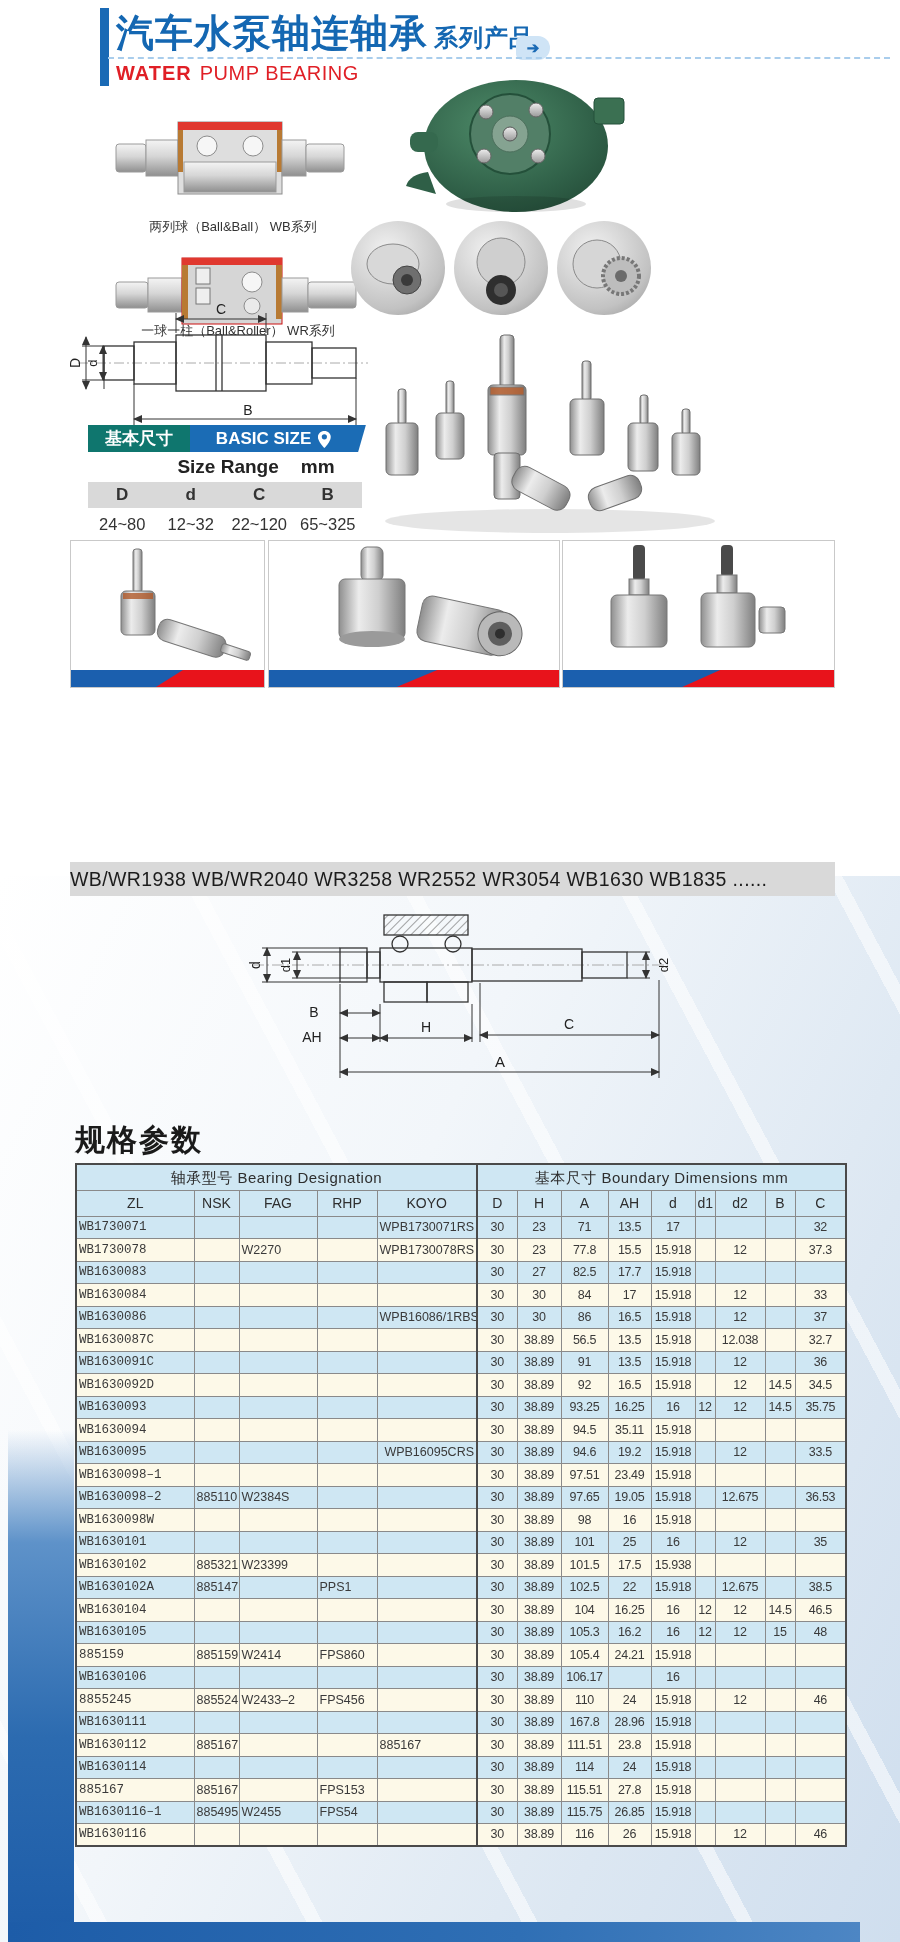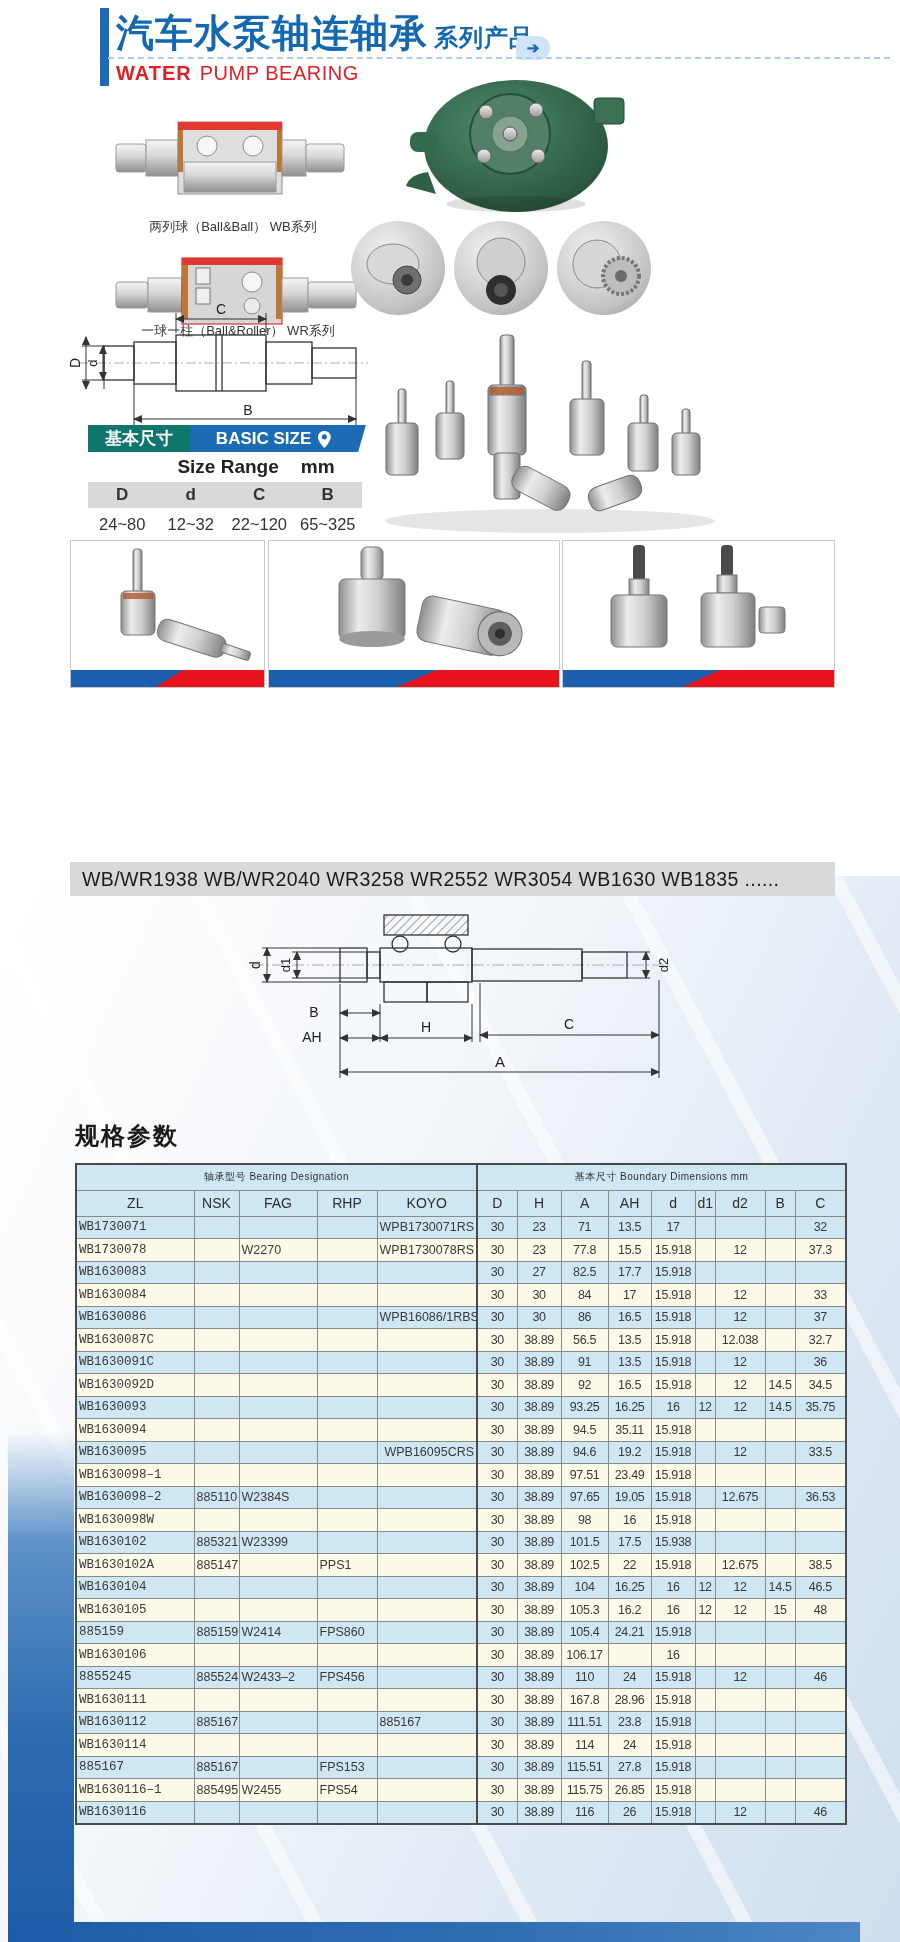--- a/index.html
+++ b/index.html
@@ -39,28 +39,28 @@
   .bs-grid .row { display:flex; }
   .bs-grid .cell { width:25%; text-align:center; padding:3px 0; }
   .bs-grid .head { background:#d9d9d9; font-weight:600; }
   .bs-grid .vals .cell { padding-top:7px; font-size:16.5px; }
 
   
   .panel { top:540px; height:148px; background:#fff; border:1px solid #c9c9c9; }
   .panel .band { position:absolute; left:0; right:0; bottom:0; height:17px; background:#1b5fae; overflow:hidden; }
   .panel .band .red { position:absolute; top:0; bottom:0; right:0; left:0; background:#e8131b; clip-path:polygon(58% 0,100% 0,100% 100%,44% 100%); }
 
-  .models-bar { left:70px; top:862px; width:765px; height:34px; background:#d9d9d9; display:flex; align-items:center; padding-left:12px; font-size:19.5px; color:#1c1c1c; letter-spacing:.4px; white-space:nowrap; }
+  .models-bar { left:70px; top:862px; width:765px; height:34px; background:#d9d9d9; display:flex; align-items:center; font-size:19.5px; color:#1c1c1c; letter-spacing:.4px; white-space:nowrap; }
 
   
-  .spec-heading { left:75px; top:1120px; font-family:"Liberation Serif",serif; font-weight:bold; font-size:24px; color:#1a1a1a; letter-spacing:2px; }
+  .spec-heading { left:75px; top:1120px; font-family:"Liberation Serif",serif; font-weight:bold; font-size:30px; color:#1a1a1a; letter-spacing:2px; }
   table.spec { position:absolute; left:75px; top:1163px; width:770px; border-collapse:collapse; table-layout:fixed; background:#fdf9e8; border:2px solid #4a4a4a; z-index:1; }
   table.spec td, table.spec th { border:1px solid #8a8a8a; font-weight:normal; font-size:12.5px; color:#3a3a3a; height:22.5px; line-height:1; padding:0 2px; white-space:nowrap; overflow:hidden; }
   table.spec thead th { background:#cfe7f3; font-size:14px; color:#2e2e2e; height:26px; }
-  table.spec thead .grp { font-size:10px; letter-spacing:.5px;margin-top:13px; }
+  table.spec thead .grp { font-size:15px; letter-spacing:.5px;margin-top:13px; }
   table.spec tbody tr:nth-child(odd){ background:#cfe7f3; }
   table.spec tbody tr:nth-child(even){ background:#fdf9e8; }
   td.c-zl { text-align:left; padding-left:8px;font-family:Liberation Mono, monospace; }
   td.c-brand { text-align:left; padding-left:4px; }
   td.c-num { text-align:center; letter-spacing:-0.3px; }
 
   svg text { font-family:"Liberation Sans",sans-serif; }
 </style>
 </head>
 <body>
@@ -633,20 +633,36 @@
         <td class="c-num">38.89</td>
         <td class="c-num">98</td>
         <td class="c-num">16</td>
         <td class="c-num">15.918</td>
         <td class="c-num"></td>
         <td class="c-num"></td>
         <td class="c-num"></td>
         <td class="c-num"></td>
       </tr>
       <tr>
+        <td class="c-zl">WB1630101</td>
+        <td class="c-brand"></td>
+        <td class="c-brand"></td>
+        <td class="c-brand"></td>
+        <td class="c-brand" style="border-right: 2px solid rgb(74, 74, 74);"></td>
+        <td class="c-num">30</td>
+        <td class="c-num">38.89</td>
+        <td class="c-num">101</td>
+        <td class="c-num">25</td>
+        <td class="c-num">16</td>
+        <td class="c-num"></td>
+        <td class="c-num">12</td>
+        <td class="c-num"></td>
+        <td class="c-num">35</td>
+      </tr>
+      <tr>
         <td class="c-zl">WB1630102</td>
         <td class="c-brand">885321</td>
         <td class="c-brand">W23399</td>
         <td class="c-brand"></td>
         <td class="c-brand" style="border-right: 2px solid rgb(74, 74, 74);"></td>
         <td class="c-num">30</td>
         <td class="c-num">38.89</td>
         <td class="c-num">101.5</td>
         <td class="c-num">17.5</td>
         <td class="c-num">15.938</td>

